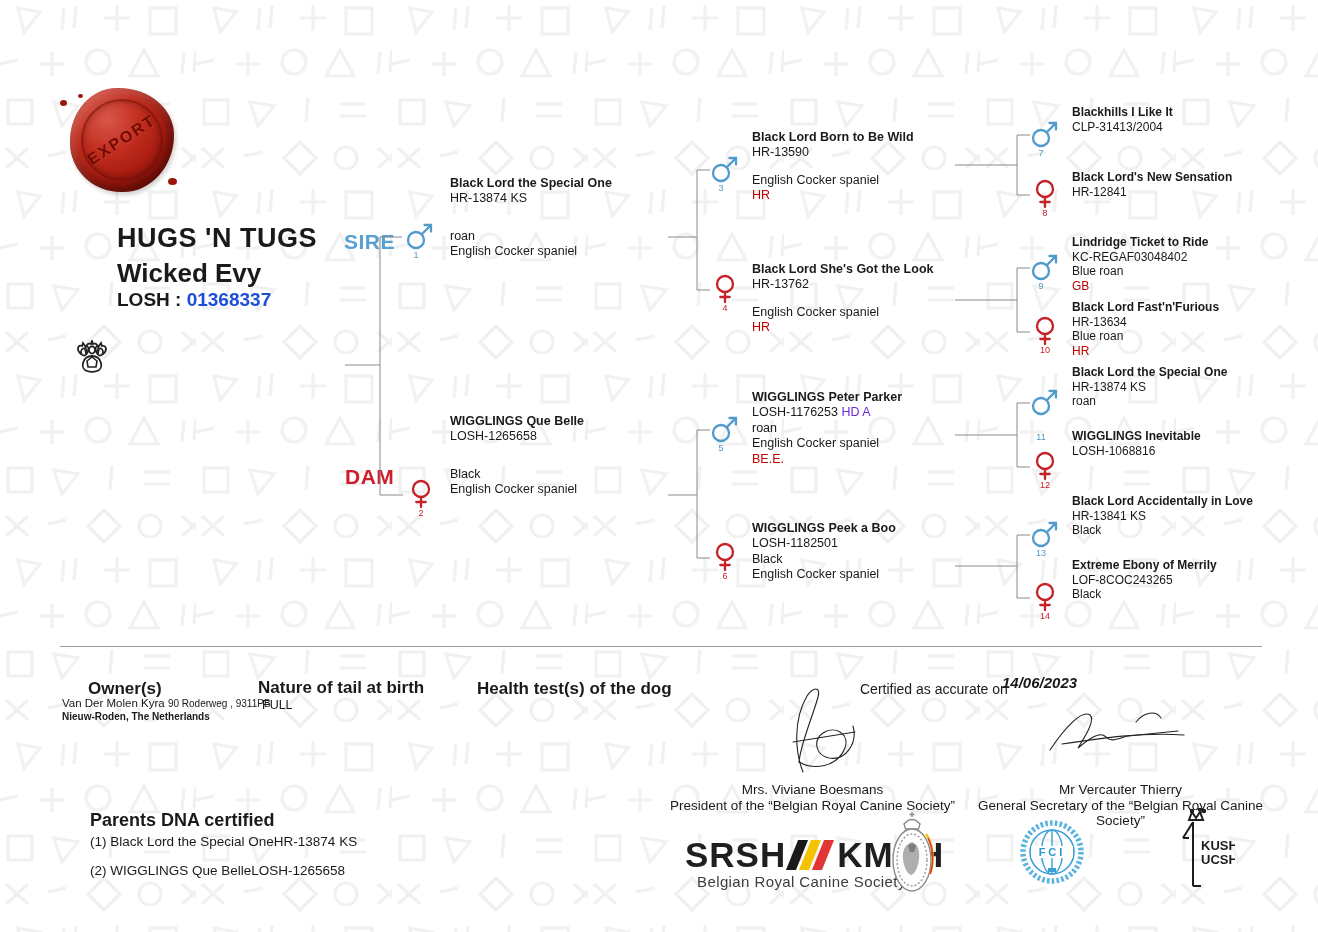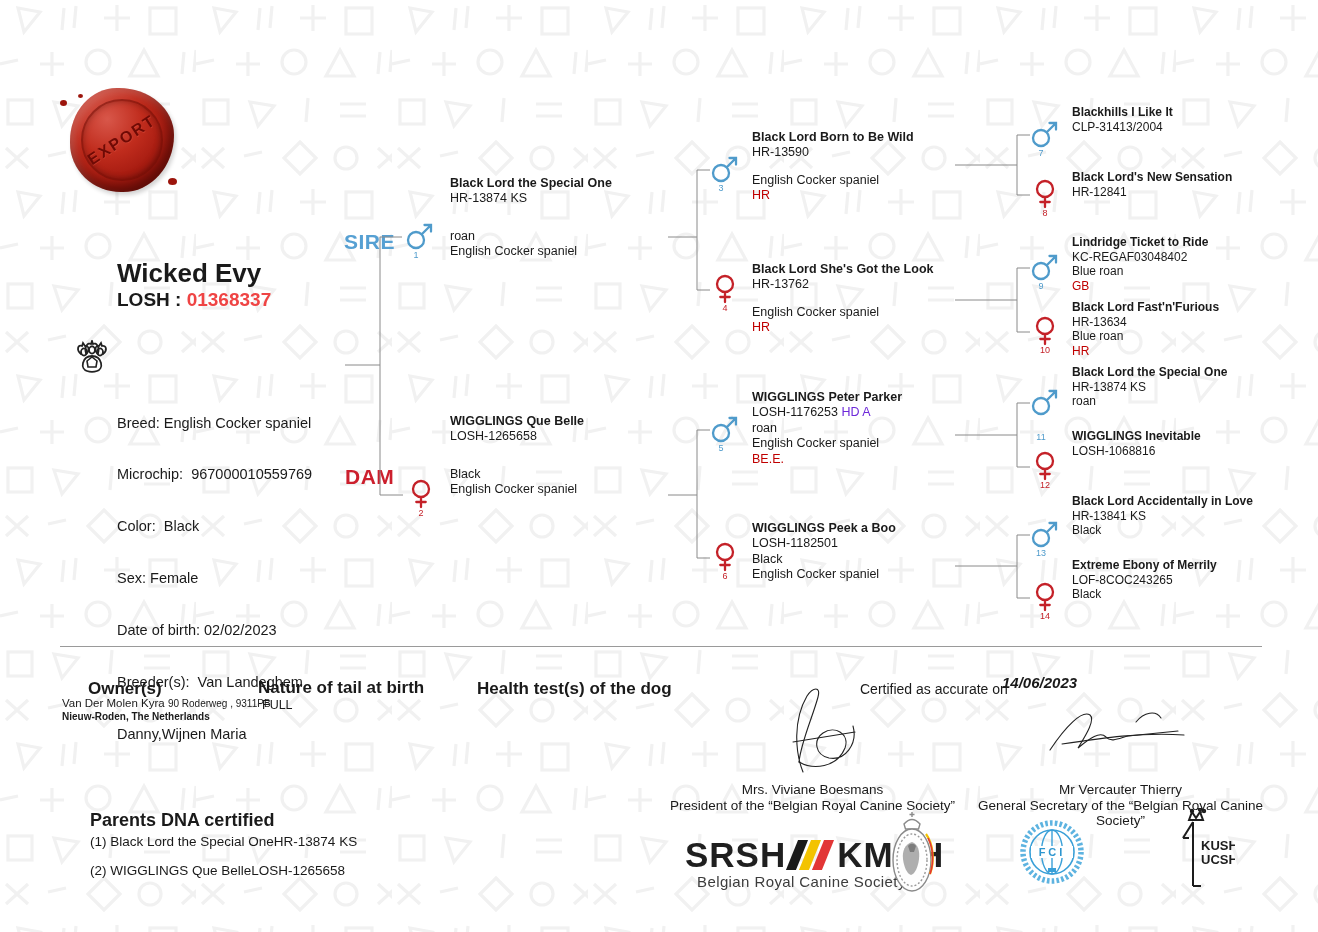--- a/index.html
+++ b/index.html
@@ -18,21 +18,21 @@
   .seal::before{content:"";position:absolute;inset:11px;border-radius:50%;
         border:2px solid rgba(110,12,6,.55);box-shadow:inset 0 0 6px rgba(0,0,0,.25);}
   .seal-text{transform:rotate(-33deg);font-weight:bold;font-size:16px;letter-spacing:2px;
         color:#6f0a05;text-shadow:0 1px 0 rgba(255,120,100,.25);}
   .drip{position:absolute;background:#9c150c;border-radius:50%;z-index:2;}
 
   
   .kennel{position:absolute;left:117px;top:223px;font-size:27px;font-weight:bold;letter-spacing:.5px;}
   .dogname{position:absolute;left:117px;top:258px;font-size:26px;font-weight:bold;}
   .loshline{position:absolute;left:117px;top:289px;font-size:19px;font-weight:bold;}
-  .losh-num{color:#ef4444;}
+  .losh-num{color:#1d4ed8;}
   .details{position:absolute;left:117px;top:380px;font-size:14.5px;line-height:17.3px;white-space:pre-wrap;}
 
   
   .sire-label{position:absolute;left:344px;top:230px;font-size:21px;font-weight:bold;color:#56a0d3;letter-spacing:.5px;}
   .dam-label{position:absolute;left:345px;top:465px;font-size:21px;font-weight:bold;color:#cc1f2d;letter-spacing:.5px;}
   .treelines{position:absolute;left:0;top:0;z-index:1;}
   .ncol{position:absolute;white-space:nowrap;}
   .ncol.g1{font-size:12.5px;line-height:15.4px;}
   .ncol.g3{font-size:12px;line-height:14.6px;}
   .nm{font-weight:bold;}
@@ -97,49 +97,41 @@
 
   <div class="content">
 
     <div class="seal">
       <span class="seal-text">EXPORT</span>
     </div>
     <div class="drip" style="left:60px;top:100px;width:7px;height:6px;"></div>
     <div class="drip" style="left:78px;top:94px;width:5px;height:4px;"></div>
     <div class="drip" style="left:168px;top:178px;width:9px;height:7px;"></div>
 
+    <div class="kennel">HUGS 'N TUGS</div>
     <div class="dogname">Wicked Evy</div>
     <div class="loshline">
       <span>LOSH</span>
       <span>:</span>
       <span class="losh-num">01368337</span>
     </div>
 
     <svg class="abs" style="left:72px;top:340px;" width="40" height="40" viewBox="0 0 40 40">
       <g fill="none" stroke="#222" stroke-width="1.8" stroke-linecap="round">
         <path d="M9 14 C4 10 6 4 10 6 l1-3 2 3 C17 5 18 11 14 14"></path>
         <path d="M14 13 C12 7 16 2 19 4 l1-3 1 3 C24 2 28 7 26 13"></path>
         <path d="M26 14 C22 11 23 5 27 6 l2-3 1 3 C34 5 36 10 31 14"></path>
         <ellipse cx="12" cy="12" rx="3" ry="3.6"></ellipse>
         <ellipse cx="20" cy="10" rx="3" ry="3.6"></ellipse>
         <ellipse cx="28" cy="12" rx="3" ry="3.6"></ellipse>
         <path d="M20 16 c5 0 8 3 9 7 c1 4 -1 7 -4 8 c-3 1 -7 1 -10 0 c-3 -1 -5 -4 -4 -8 c1 -4 4 -7 9 -7 z"></path>
         <path d="M15 21 l5 -4 5 4 -1 6 h-8 z" stroke-width="1.6"></path>
       </g>
     </svg>
 
-    <div class="details">
-      <div>Breed: English Cocker spaniel</div>
-      <div>Microchip:  967000010559769</div>
-      <div>Color:  Black</div>
-      <div>Sex: Female</div>
-      <div>Date of birth: 02/02/2023</div>
-      <div>Breeder(s):  Van Landeghem</div>
-      <div>Danny,Wijnen Maria</div>
-    </div>
 
     <div class="sire-label">SIRE</div>
     <div class="dam-label">DAM</div>
 
     <svg class="treelines" width="1318" height="932">
       <g stroke="#8a8a8a" stroke-width="1" fill="none">
         <path d="M345 365 H380 M380 237 V495 M380 237 H402 M380 495 H403"></path>
         <path d="M668 237 H697 M697 170 V290 M697 170 H710 M697 290 H710"></path>
         <path d="M668 495 H697 M697 430 V558 M697 430 H710 M697 558 H710"></path>
         <path d="M955 165 H1017 M1017 135 V195 M1017 135 H1030 M1017 195 H1030"></path>

